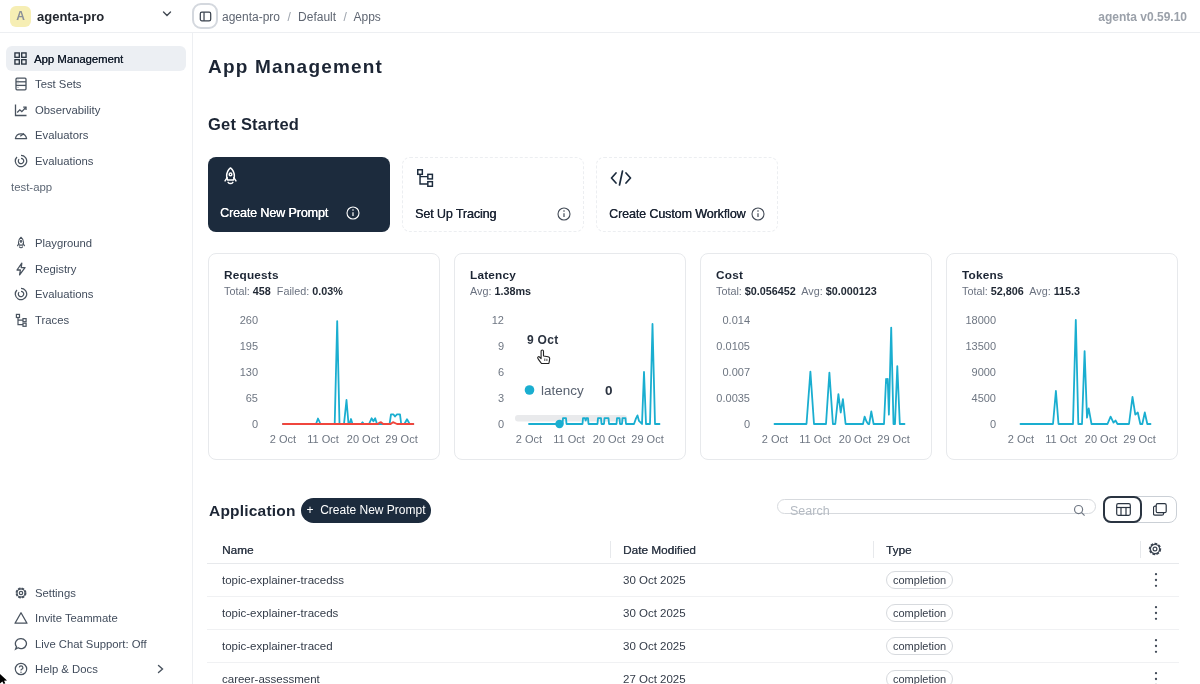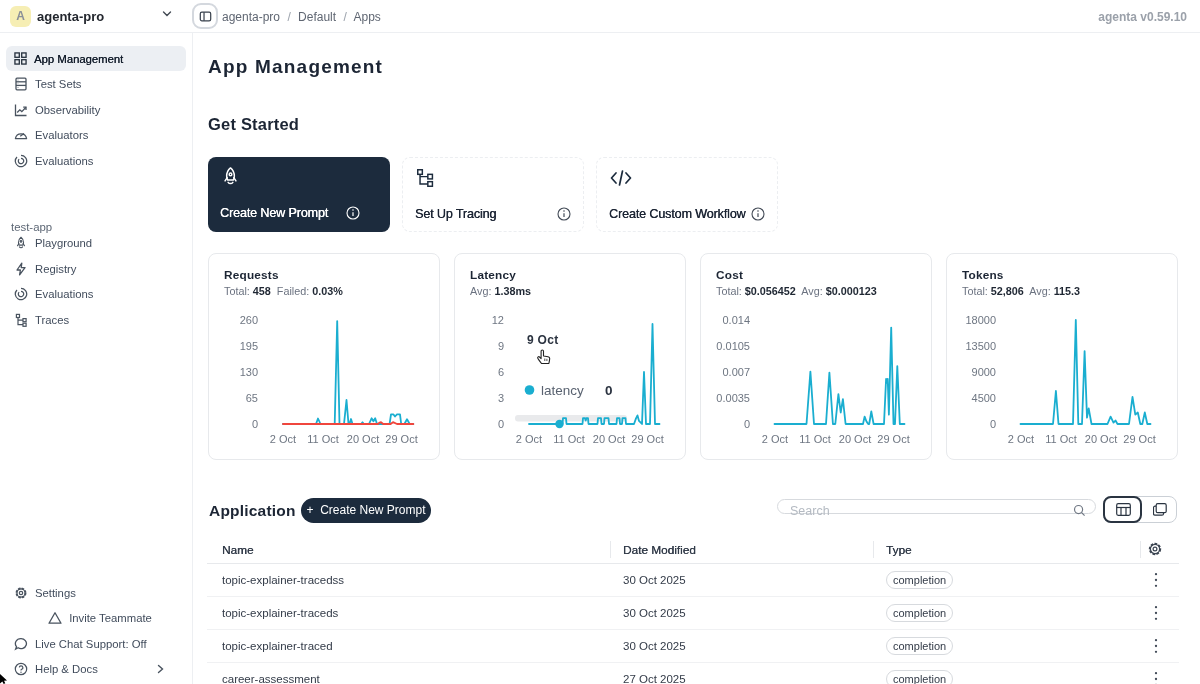--- a/index.html
+++ b/index.html
@@ -124,21 +124,21 @@
           <path d="M6.2 8.2 L10 5.4"></path>
         </svg>
     Evaluators</div>
   <div class="mi" style="top:115px;">
     <svg width="14" height="14" viewBox="0 0 14 14" fill="none" stroke="#49535f" stroke-width="1.25">
           <path d="M7 1.3 a5.7 5.7 0 1 1 -4 1.65"></path>
           <path d="M7 4.3 a2.7 2.7 0 1 1 -1.9 .8"></path>
         </svg>
     Evaluations</div>
 
-  <div class="sect" style="top:148px;margin-top:40px;">test-app</div>
+  <div class="sect" style="top:148px;">test-app</div>
 
   <div class="mi" style="top:197.5px;">
     <svg width="14" height="14" viewBox="0 0 16 16" fill="none" stroke="#49535f" stroke-width="1.25" stroke-linecap="round" stroke-linejoin="round">
           <path d="M8 1.4 C10.1 3 10.9 5.3 10.9 7.5 c0 1-.25 2-.8 2.9 H5.9 c-.55-.9-.8-1.9-.8-2.9 C5.1 5.3 5.9 3 8 1.4z"></path>
           <circle cx="8" cy="6.2" r="0.9"></circle>
           <path d="M5.6 8.6 4 11.2 M10.4 8.6 12 11.2"></path>
           <path d="M6.2 12.5 c.5.7 1.1 1 1.8 1 s1.3-.3 1.8-1"></path>
         </svg>
     Playground</div>
   <div class="mi" style="top:223px;">
@@ -161,21 +161,21 @@
         </svg>
     Traces</div>
 
   <div class="mi" style="top:547px;">
     <svg width="14" height="14" viewBox="0 0 14 14" fill="none" stroke="#49535f">
           <circle cx="7" cy="7" r="4.5" stroke-width="1.9" stroke-dasharray="2.45 1.1"></circle>
           <circle cx="7" cy="7" r="4.1" stroke-width="1.1"></circle>
           <circle cx="7" cy="7" r="1.7" stroke-width="1.2"></circle>
         </svg>
     Settings</div>
-  <div class="mi" style="top:572.5px;justify-content:center;">
+  <div class="mi" style="top:572.5px;">
     <svg width="14" height="14" viewBox="0 0 14 14" fill="none" stroke="#49535f" stroke-width="1.3" stroke-linejoin="round">
           <path d="M7 1.8 L13 12.2 H1 Z"></path>
         </svg>
     Invite Teammate</div>
   <div class="mi" style="top:598px;">
     <svg width="14" height="14" viewBox="0 0 14 14" fill="none" stroke="#49535f" stroke-width="1.3">
           <path d="M7 1.6 a5.4 5 0 1 1 -2.9 9.2 L1.6 12.2 L2.5 9.6 A5.4 5 0 0 1 7 1.6z"></path>
         </svg>
     Live Chat Support: Off</div>
   <div class="mi" style="top:623.5px;">

